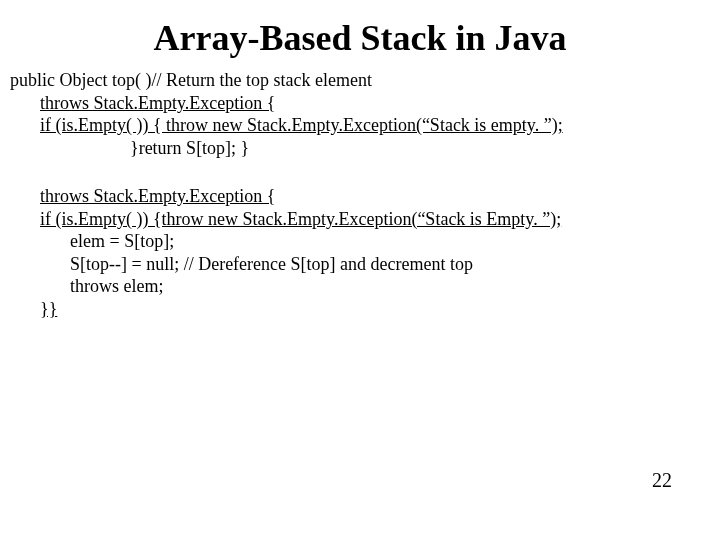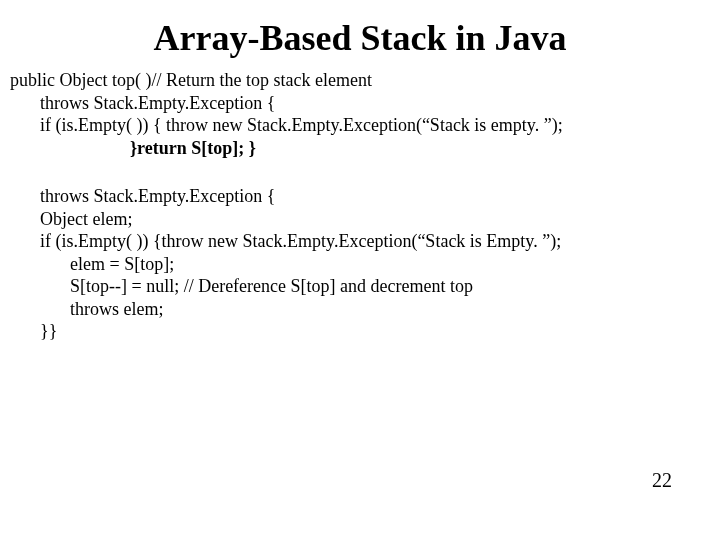--- a/index.html
+++ b/index.html
@@ -25,22 +25,22 @@
     line-height: 1.15;
     padding-top: 18px;
     padding-bottom: 10px;
   }
   .body {
     font-size: 18px;
     line-height: 1.25;
     padding-left: 10px;
     padding-right: 4px;
   }
-  .indent1 { padding-left: 30px; }
-  .indent2 { padding-left: 120px; font-weight: bold; }
+  .indent1 { padding-left: 30px; text-decoration: underline; }
+  .indent2 { padding-left: 120px; }
   .indent3 { padding-left: 60px; }
   .blank { height: 26px; }
   .pagenum {
     position: absolute;
     right: 48px;
     bottom: 48px;
     font-size: 20px;
     margin-top: 16px;
   }
 </style>
@@ -56,21 +56,20 @@
   <div class="body">
 
     <div>public Object top( )// Return the top stack element</div>
     <div class="indent1">throws Stack.Empty.Exception {</div>
     <div class="indent1">if (is.Empty( )) { throw new Stack.Empty.Exception(“Stack is empty. ”);</div>
     <div class="indent2">}return S[top]; }</div>
 
     <div class="blank"></div>
 
     <div class="indent1">throws Stack.Empty.Exception {</div>
-    <div class="indent1">Object elem;</div>
     <div class="indent1">if (is.Empty( )) {throw new Stack.Empty.Exception(“Stack is Empty. ”);</div>
     <div class="indent3">elem = S[top];</div>
     <div class="indent3">S[top--] = null; // Dereference S[top] and decrement top</div>
     <div class="indent3">throws elem;</div>
     <div class="indent1">}}</div>
 
   </div>
 
   <div class="pagenum">22</div>
 

